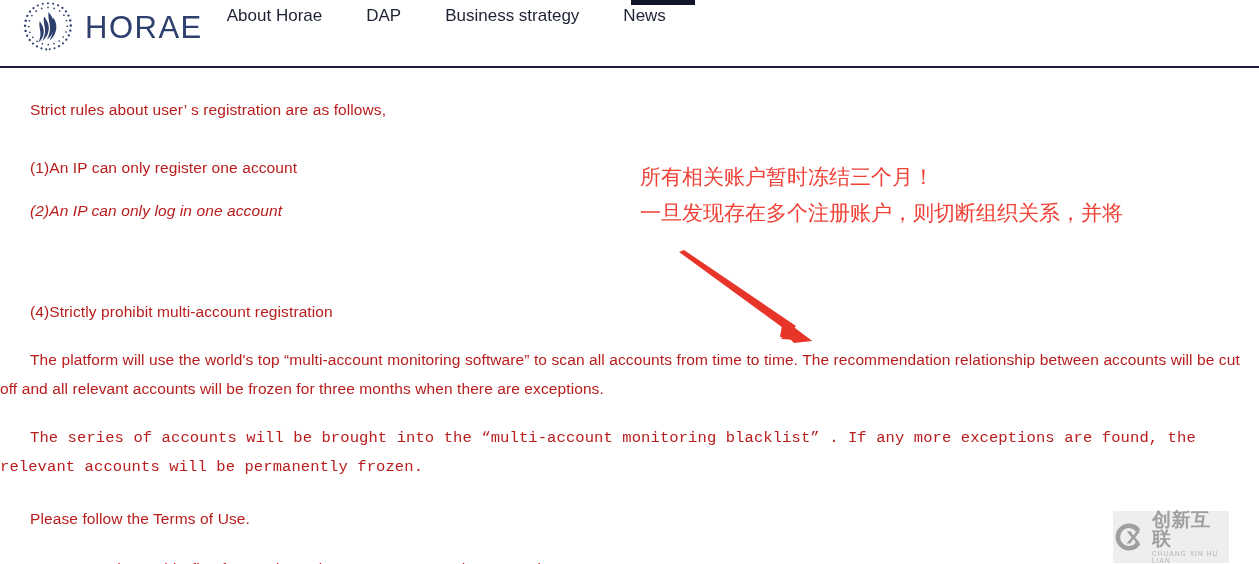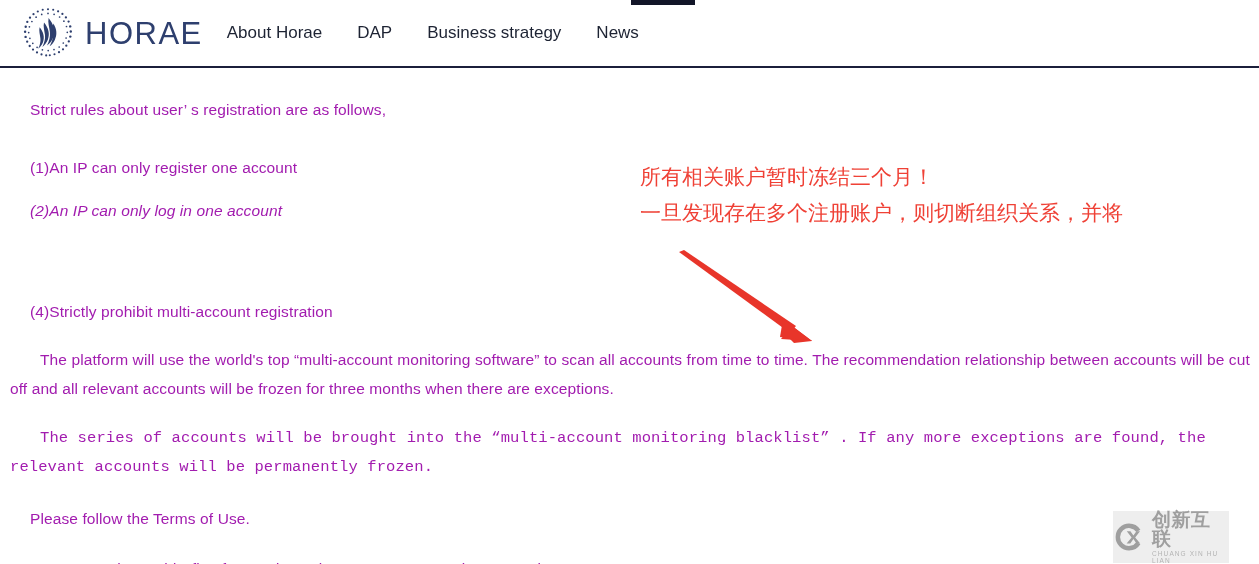--- a/index.html
+++ b/index.html
@@ -22,21 +22,21 @@
 
   
   #site-header {
     position: absolute;
     left: 0; top: 0;
     width: 1259px;
     height: 68px;
     background: #ffffff;
     border-bottom: 2px solid #1b1f3b;
     display: flex;
-    align-items: center;
+    align-items: flex-start;
   }
 
   #active-tab-indicator {
     position: absolute;
     left: 631px;
     top: 0;
     width: 64px;
     height: 5px;
     background: #121528;
   }
@@ -61,21 +61,21 @@
     color: #2e3f6e;
     font-weight: 400;
     line-height: 1;
     white-space: nowrap;
   }
 
   #main-nav {
     display: flex;
     align-items: center;
     margin-left: 24px;
-    gap: 5px;
+    gap: 14px;
   }
 
   .nav-item {
     font-size: 17px;
     color: #1d2333;
     padding: 6px 15px;
     white-space: nowrap;
     cursor: pointer;
     line-height: 1.2;
   }
@@ -87,31 +87,31 @@
     left: 0;
     top: 68px;
     width: 1259px;
     height: 496px;
     background: #ffffff;
   }
 
   .body-text {
     position: absolute;
     font-size: 15.5px;
-    color: #a21caf;
+    color: #b91c1c;
     line-height: 29px;
     letter-spacing: 0.1px;
   }
 
   .rule-line { left: 30px; white-space: nowrap; }
 
   .para-block {
     left: 0px;
     width: 1259px;
-    padding-left: 10px;
+    padding-left: 0px;
     text-indent: 30px;
     padding-right: 2px;
   }
 
   
   #annotation-text {
     position: absolute;
     left: 640px;
     top: 159px;
     width: 620px;

